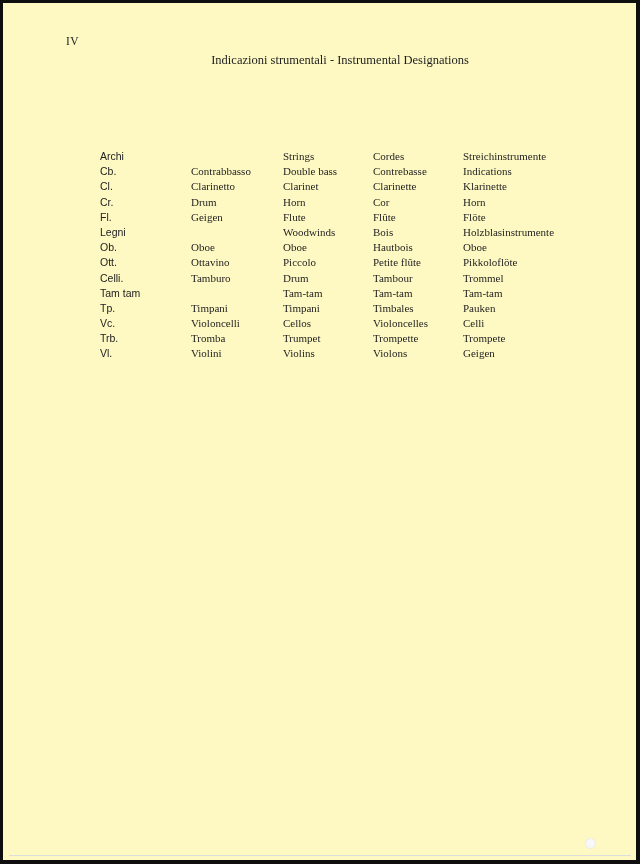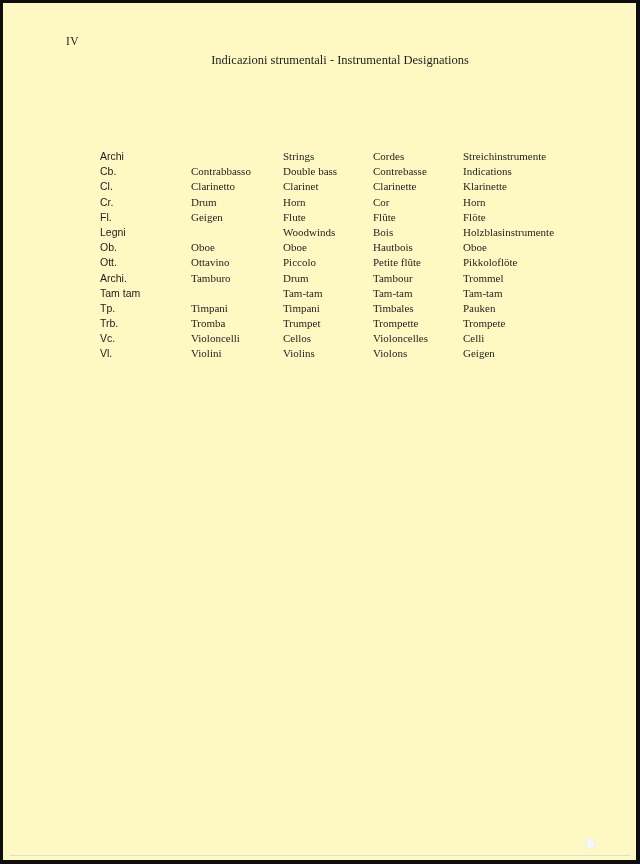--- a/index.html
+++ b/index.html
@@ -148,55 +148,55 @@
       <span class="c4">Oboe</span>
     </div>
     <div class="t-row">
       <span class="c0">Ott.</span>
       <span class="c1">Ottavino</span>
       <span class="c2">Piccolo</span>
       <span class="c3">Petite flûte</span>
       <span class="c4">Pikkoloflöte</span>
     </div>
     <div class="t-row">
-      <span class="c0">Archi.</span>
+      <span class="c0">Celli.</span>
       <span class="c1">Tamburo</span>
       <span class="c2">Drum</span>
       <span class="c3">Tambour</span>
       <span class="c4">Trommel</span>
     </div>
     <div class="t-row">
       <span class="c0">Tam tam</span>
       <span class="c1"></span>
       <span class="c2">Tam-tam</span>
       <span class="c3">Tam-tam</span>
       <span class="c4">Tam-tam</span>
     </div>
     <div class="t-row">
       <span class="c0">Tp.</span>
       <span class="c1">Timpani</span>
       <span class="c2">Timpani</span>
       <span class="c3">Timbales</span>
       <span class="c4">Pauken</span>
     </div>
     <div class="t-row">
+      <span class="c0">Vc.</span>
+      <span class="c1">Violoncelli</span>
+      <span class="c2">Cellos</span>
+      <span class="c3">Violoncelles</span>
+      <span class="c4">Celli</span>
+    </div>
+    <div class="t-row">
       <span class="c0">Trb.</span>
       <span class="c1">Tromba</span>
       <span class="c2">Trumpet</span>
       <span class="c3">Trompette</span>
       <span class="c4">Trompete</span>
     </div>
     <div class="t-row">
-      <span class="c0">Vc.</span>
-      <span class="c1">Violoncelli</span>
-      <span class="c2">Cellos</span>
-      <span class="c3">Violoncelles</span>
-      <span class="c4">Celli</span>
-    </div>
-    <div class="t-row">
       <span class="c0">Vl.</span>
       <span class="c1">Violini</span>
       <span class="c2">Violins</span>
       <span class="c3">Violons</span>
       <span class="c4">Geigen</span>
     </div>
   </div>
 
   <div class="scan-smudge"></div>
   <div class="scan-line"></div>

